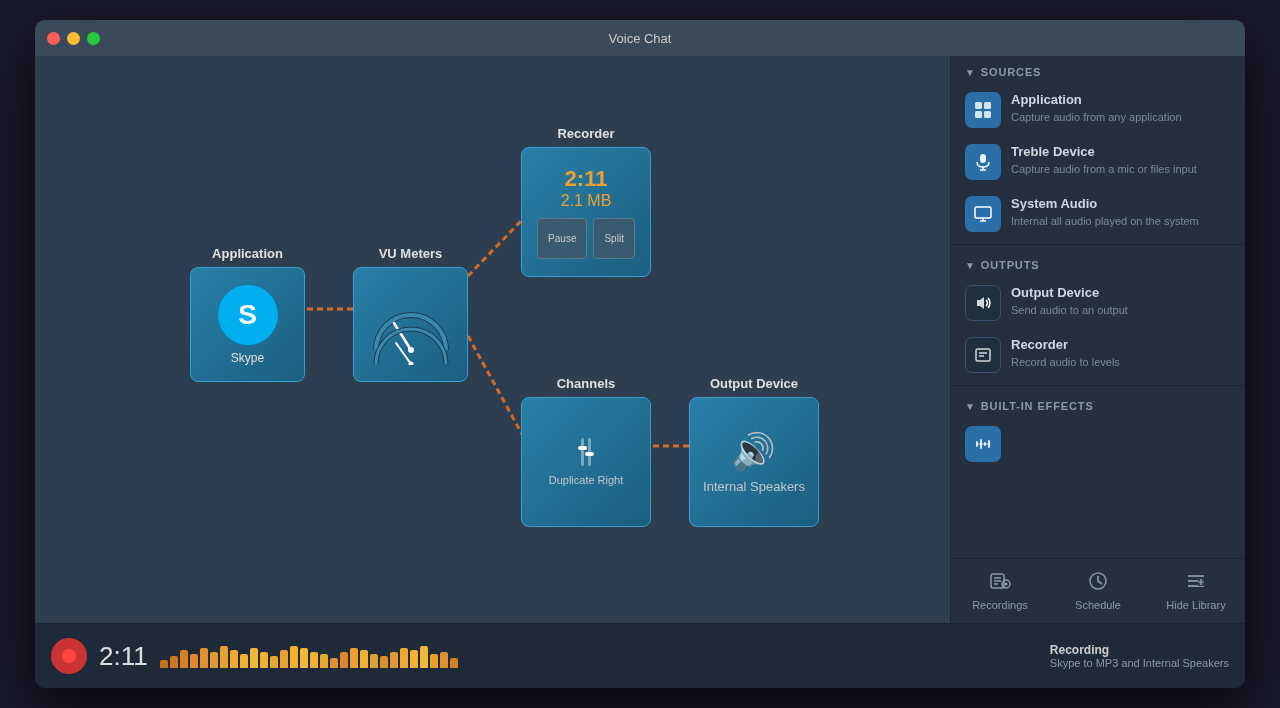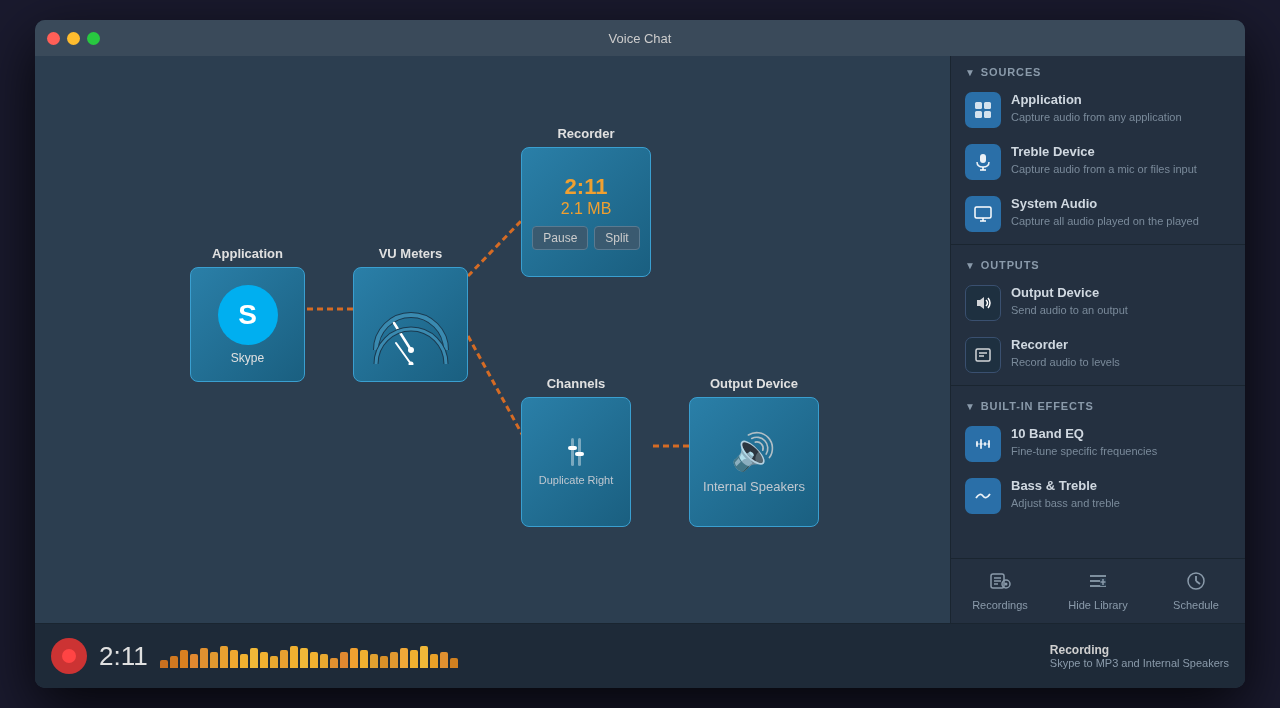--- a/index.html
+++ b/index.html
@@ -153,22 +153,22 @@
     .recorder-buttons {
       display: flex;
       gap: 6px;
       margin-top: 8px;
     }
     .rec-btn {
       background: #3a5a70;
       border: 1px solid #5a7a90;
       border-radius: 4px;
       color: #ccc;
-      font-size: 12px;
-      padding: 4px 10px;
+      font-size: 10px;
+      padding: 14px 10px;
       cursor: pointer;
     }
     
     .channels-node {
       left: 486px;
       top: 320px;
     }
     .channels-node .node-box {
       width: 130px;
       height: 130px;
@@ -454,21 +454,21 @@
           <div class="recorder-size">2.1 MB</div>
           <div class="recorder-buttons">
             <button class="rec-btn">Pause</button>
             <button class="rec-btn">Split</button>
           </div>
         </div>
       </div>
 
       <div class="node channels-node">
         <div class="node-label">Channels</div>
-        <div class="node-box" style="padding:10px; width:110px; height:130px;">
+        <div class="node-box" style="padding:10px; width:130px; height:130px;">
           <div class="mixer-icon">
             <div class="fader">
               <div class="fader-track">
                 <div class="fader-knob" style="top:8px;"></div>
               </div>
             </div>
             <div class="fader">
               <div class="fader-track">
                 <div class="fader-knob" style="top:14px;"></div>
               </div>
@@ -528,21 +528,21 @@
         <div class="sidebar-item">
           <div class="sidebar-item-icon icon-blue">
             <svg width="20" height="20" viewBox="0 0 20 20">
                 <rect x="2" y="3" width="16" height="11" rx="1.5" fill="none" stroke="white" stroke-width="1.5"></rect>
                 <line x1="7" y1="17" x2="13" y2="17" stroke="white" stroke-width="1.5"></line>
                 <line x1="10" y1="14" x2="10" y2="17" stroke="white" stroke-width="1.5"></line>
               </svg>
           </div>
           <div class="sidebar-item-text">
             <span class="sidebar-item-title">System Audio</span>
-            <span class="sidebar-item-desc">Capture all audio played on the played</span>
+            <span class="sidebar-item-desc">Internal all audio played on the system</span>
           </div>
         </div>
 
         <div class="sidebar-divider"></div>
 
         <div class="section-header">
           <span class="section-header-arrow">▼</span>
           <span>OUTPUTS</span>
         </div>
 
@@ -584,76 +584,61 @@
         <div class="sidebar-item">
           <div class="sidebar-item-icon icon-blue">
             <svg width="20" height="20" viewBox="0 0 20 20">
                 <line x1="3" y1="10" x2="17" y2="10" stroke="white" stroke-width="1.5" opacity="0.5"></line>
                 <rect x="3" y="7" width="2" height="6" rx="1" fill="white" opacity="0.8"></rect>
                 <rect x="7" y="5" width="2" height="10" rx="1" fill="white" opacity="0.8"></rect>
                 <rect x="11" y="8" width="2" height="4" rx="1" fill="white" opacity="0.8"></rect>
                 <rect x="15" y="6" width="2" height="8" rx="1" fill="white" opacity="0.8"></rect>
               </svg>
           </div>
-          <div class="sidebar-item-text">
-            <span class="sidebar-item-title">10 Band EQ</span>
-            <span class="sidebar-item-desc">Fine-tune specific frequencies</span>
-          </div>
-        </div>
-
-
-        <div class="sidebar-item">
-          <div class="sidebar-item-icon icon-blue">
-            <svg width="20" height="20" viewBox="0 0 20 20">
-                <path d="M3,12 Q7,6 10,10 Q13,14 17,8" fill="none" stroke="white" stroke-width="1.8" opacity="0.9"></path>
-              </svg>
-          </div>
-          <div class="sidebar-item-text">
-            <span class="sidebar-item-title">Bass &amp; Treble</span>
-            <span class="sidebar-item-desc">Adjust bass and treble</span>
-          </div>
-        </div>
+        </div>
+
+
       </div>
 
       <div class="sidebar-bottom">
         <div class="sidebar-tab">
           <div class="sidebar-tab-icon">
             <svg width="22" height="20" viewBox="0 0 22 20">
                 <rect x="2" y="3" width="13" height="14" rx="2" fill="none" stroke="#8a9aaa" stroke-width="1.5"></rect>
                 <line x1="5" y1="7" x2="12" y2="7" stroke="#8a9aaa" stroke-width="1.5"></line>
                 <line x1="5" y1="10" x2="12" y2="10" stroke="#8a9aaa" stroke-width="1.5"></line>
                 <line x1="5" y1="13" x2="9" y2="13" stroke="#8a9aaa" stroke-width="1.5"></line>
                 <circle cx="17" cy="13" r="4" fill="none" stroke="#8a9aaa" stroke-width="1.5"></circle>
                 <circle cx="17" cy="13" r="1.5" fill="#8a9aaa"></circle>
               </svg>
           </div>
           <span>Recordings</span>
         </div>
         <div class="sidebar-tab">
           <div class="sidebar-tab-icon">
             <svg width="20" height="20" viewBox="0 0 20 20">
+                <circle cx="10" cy="10" r="8" fill="none" stroke="#8a9aaa" stroke-width="1.5"></circle>
+                <line x1="10" y1="5" x2="10" y2="10" stroke="#8a9aaa" stroke-width="1.8"></line>
+                <line x1="10" y1="10" x2="14" y2="13" stroke="#8a9aaa" stroke-width="1.8"></line>
+              </svg>
+          </div>
+          <span>Schedule</span>
+        </div>
+        <div class="sidebar-tab">
+          <div class="sidebar-tab-icon">
+            <svg width="20" height="20" viewBox="0 0 20 20">
                 <line x1="2" y1="5" x2="18" y2="5" stroke="#8a9aaa" stroke-width="1.8"></line>
                 <line x1="2" y1="10" x2="18" y2="10" stroke="#8a9aaa" stroke-width="1.8"></line>
                 <line x1="2" y1="15" x2="18" y2="15" stroke="#8a9aaa" stroke-width="1.8"></line>
                 <rect x="12" y="7" width="6" height="8" rx="1" fill="#2c3e50"></rect>
                 <line x1="15" y1="8" x2="15" y2="14" stroke="#8a9aaa" stroke-width="1.5"></line>
                 <line x1="12.5" y1="11" x2="17.5" y2="11" stroke="#8a9aaa" stroke-width="1.5"></line>
               </svg>
           </div>
           <span>Hide Library</span>
-        </div>
-        <div class="sidebar-tab">
-          <div class="sidebar-tab-icon">
-            <svg width="20" height="20" viewBox="0 0 20 20">
-                <circle cx="10" cy="10" r="8" fill="none" stroke="#8a9aaa" stroke-width="1.5"></circle>
-                <line x1="10" y1="5" x2="10" y2="10" stroke="#8a9aaa" stroke-width="1.8"></line>
-                <line x1="10" y1="10" x2="14" y2="13" stroke="#8a9aaa" stroke-width="1.8"></line>
-              </svg>
-          </div>
-          <span>Schedule</span>
         </div>
       </div>
     </div>
   </div>
 
   <div class="bottom-toolbar">
     <div class="toolbar-left">
       <div class="record-button">
         <div class="record-dot"></div>
       </div>

